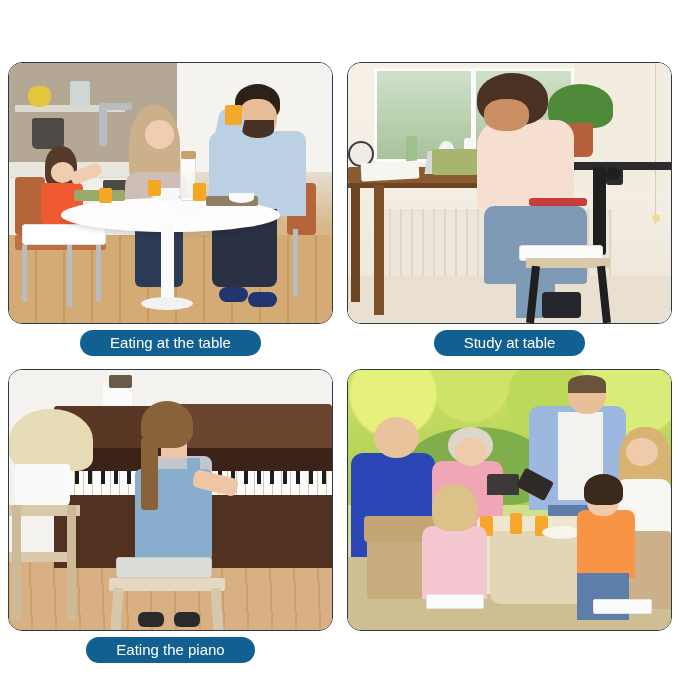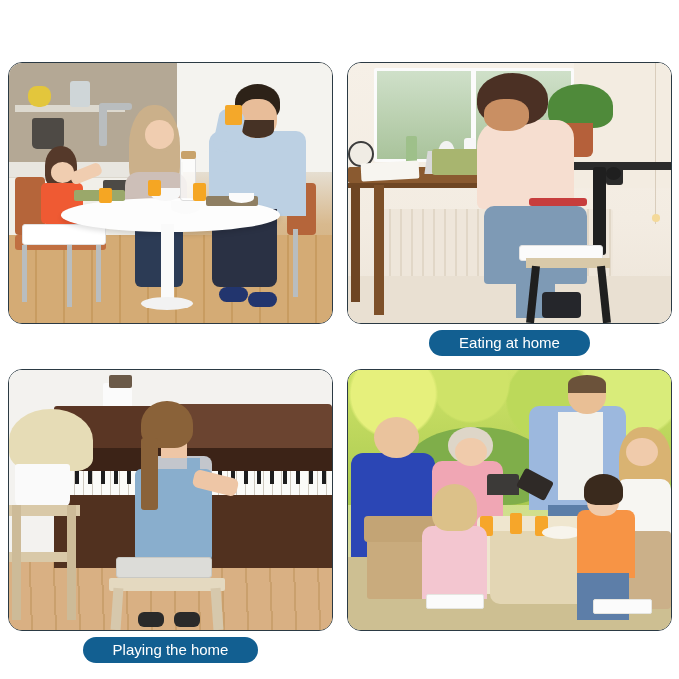--- a/index.html
+++ b/index.html
@@ -312,20 +312,23 @@
           <div class="sh bottle"></div>
             <div class="sh bcap"></div>
           <div class="sh bowl1"></div>
             <div class="sh bowl2"></div>
             <div class="sh bowl3"></div>
           <div class="sh glass1"></div>
             <div class="sh glass2"></div>
             <div class="sh glass3"></div>
         </div>
       </div>
+      <div class="caption-wrap">
+        <div class="caption-pill">Eating at the table</div>
+      </div>
     </div>
 
     <div class="cell">
       <div class="photo-card">
         <div class="scene p2">
           <div class="sh wallR"></div>
           <div class="sh win"></div>
             <div class="sh winMull"></div>
           <div class="sh cord"></div>
             <div class="sh cordBulb"></div>
@@ -355,21 +358,21 @@
             <div class="sh cJeans"></div>
             <div class="sh cShin"></div>
             <div class="sh sock"></div>
           <div class="sh cushion"></div>
           <div class="sh chairSeat2"></div>
             <div class="sh chairLegA"></div>
             <div class="sh chairLegB"></div>
         </div>
       </div>
       <div class="caption-wrap">
-        <div class="caption-pill">Eating at home</div>
+        <div class="caption-pill">Study at table</div>
       </div>
     </div>
 
     <div class="cell">
       <div class="photo-card">
         <div class="scene p3">
           <div class="sh wall"></div>
             <div class="sh floor"></div>
           <div class="sh cupPens"></div>
             <div class="sh pens"></div>
@@ -395,21 +398,21 @@
           <div class="sh gArm"></div>
           <div class="sh cushion"></div>
           <div class="sh stool"></div>
             <div class="sh stoolL1"></div>
             <div class="sh stoolL2"></div>
           <div class="sh shoeL"></div>
             <div class="sh shoeR"></div>
         </div>
       </div>
       <div class="caption-wrap">
-        <div class="caption-pill">Playing the home</div>
+        <div class="caption-pill">Eating the piano</div>
       </div>
     </div>
 
     <div class="cell">
       <div class="photo-card">
         <div class="scene p4">
           <div class="sh trees"></div>
             <div class="sh bush"></div>
             <div class="sh ground"></div>
           <div class="sh g1Body"></div>

